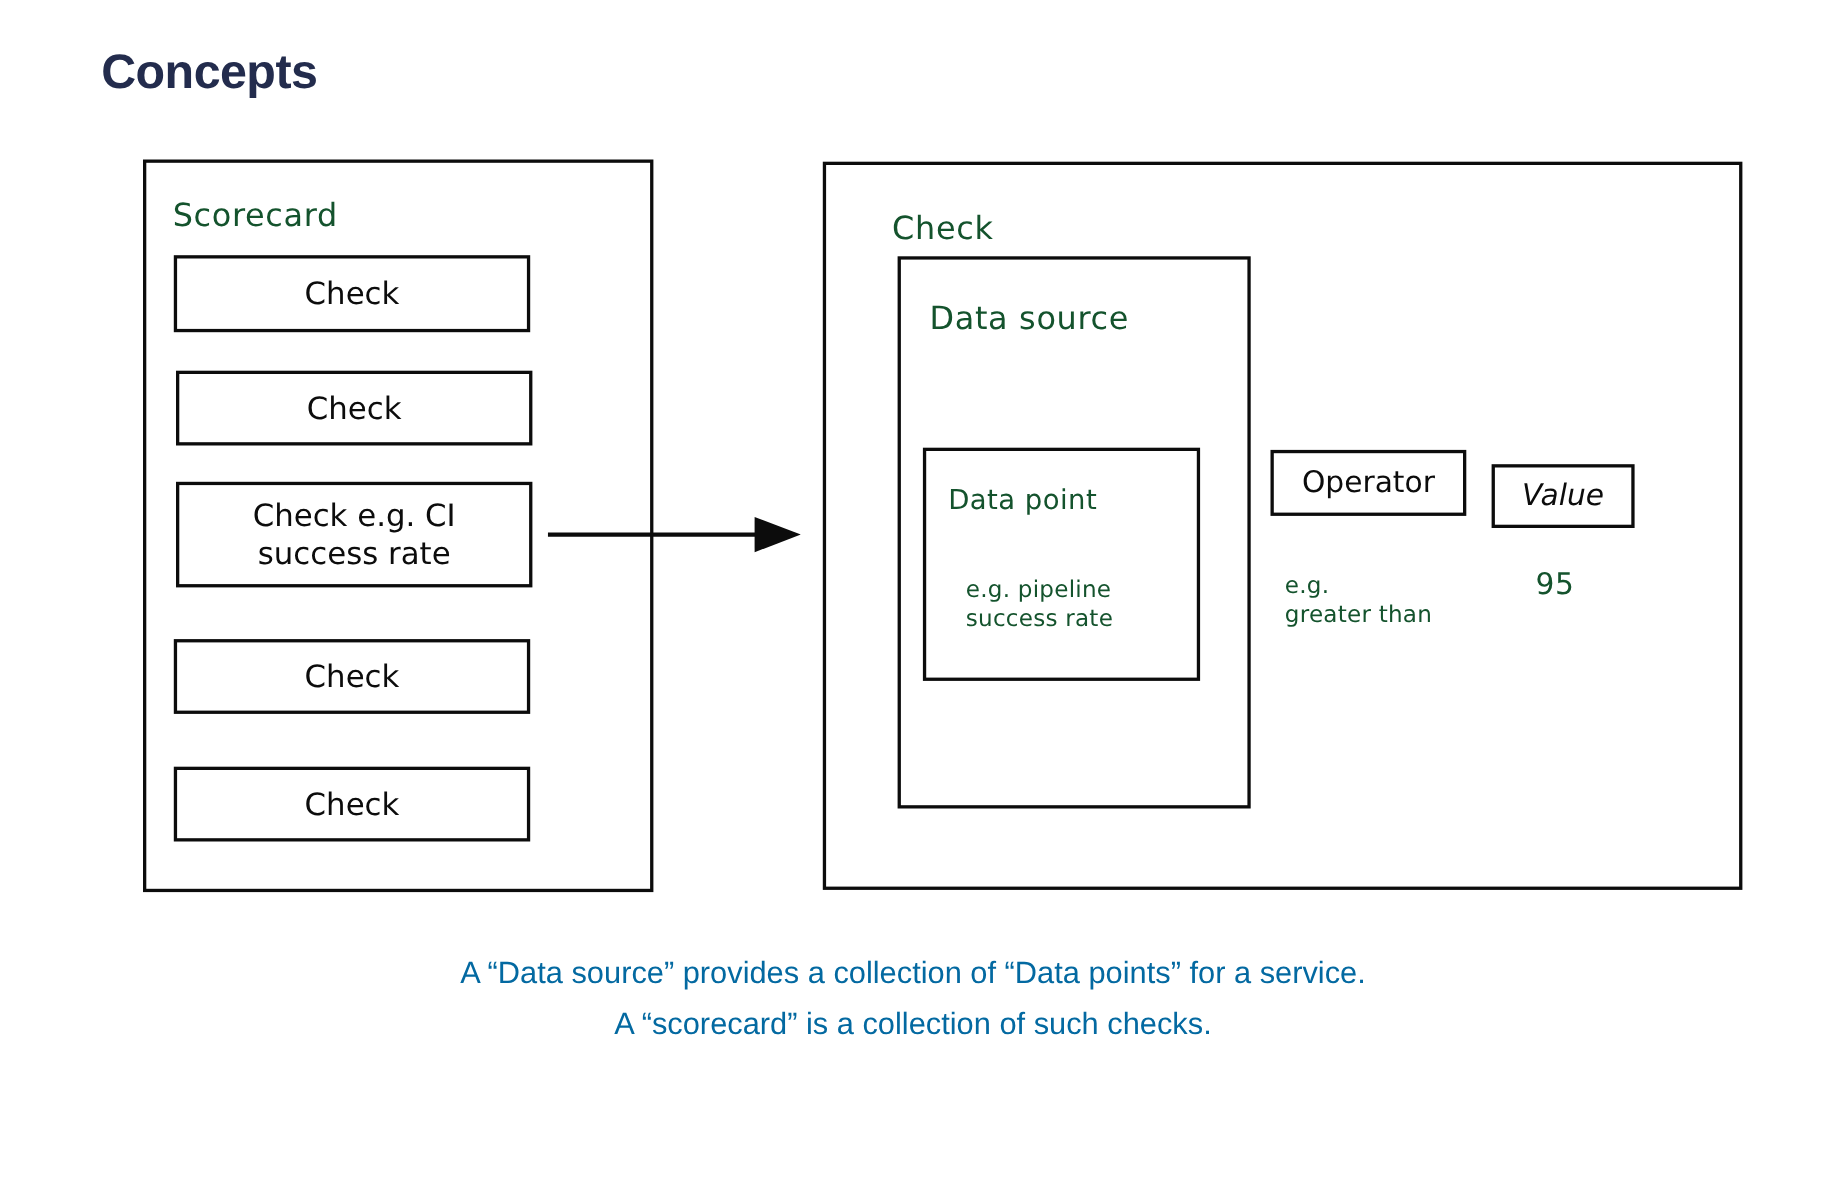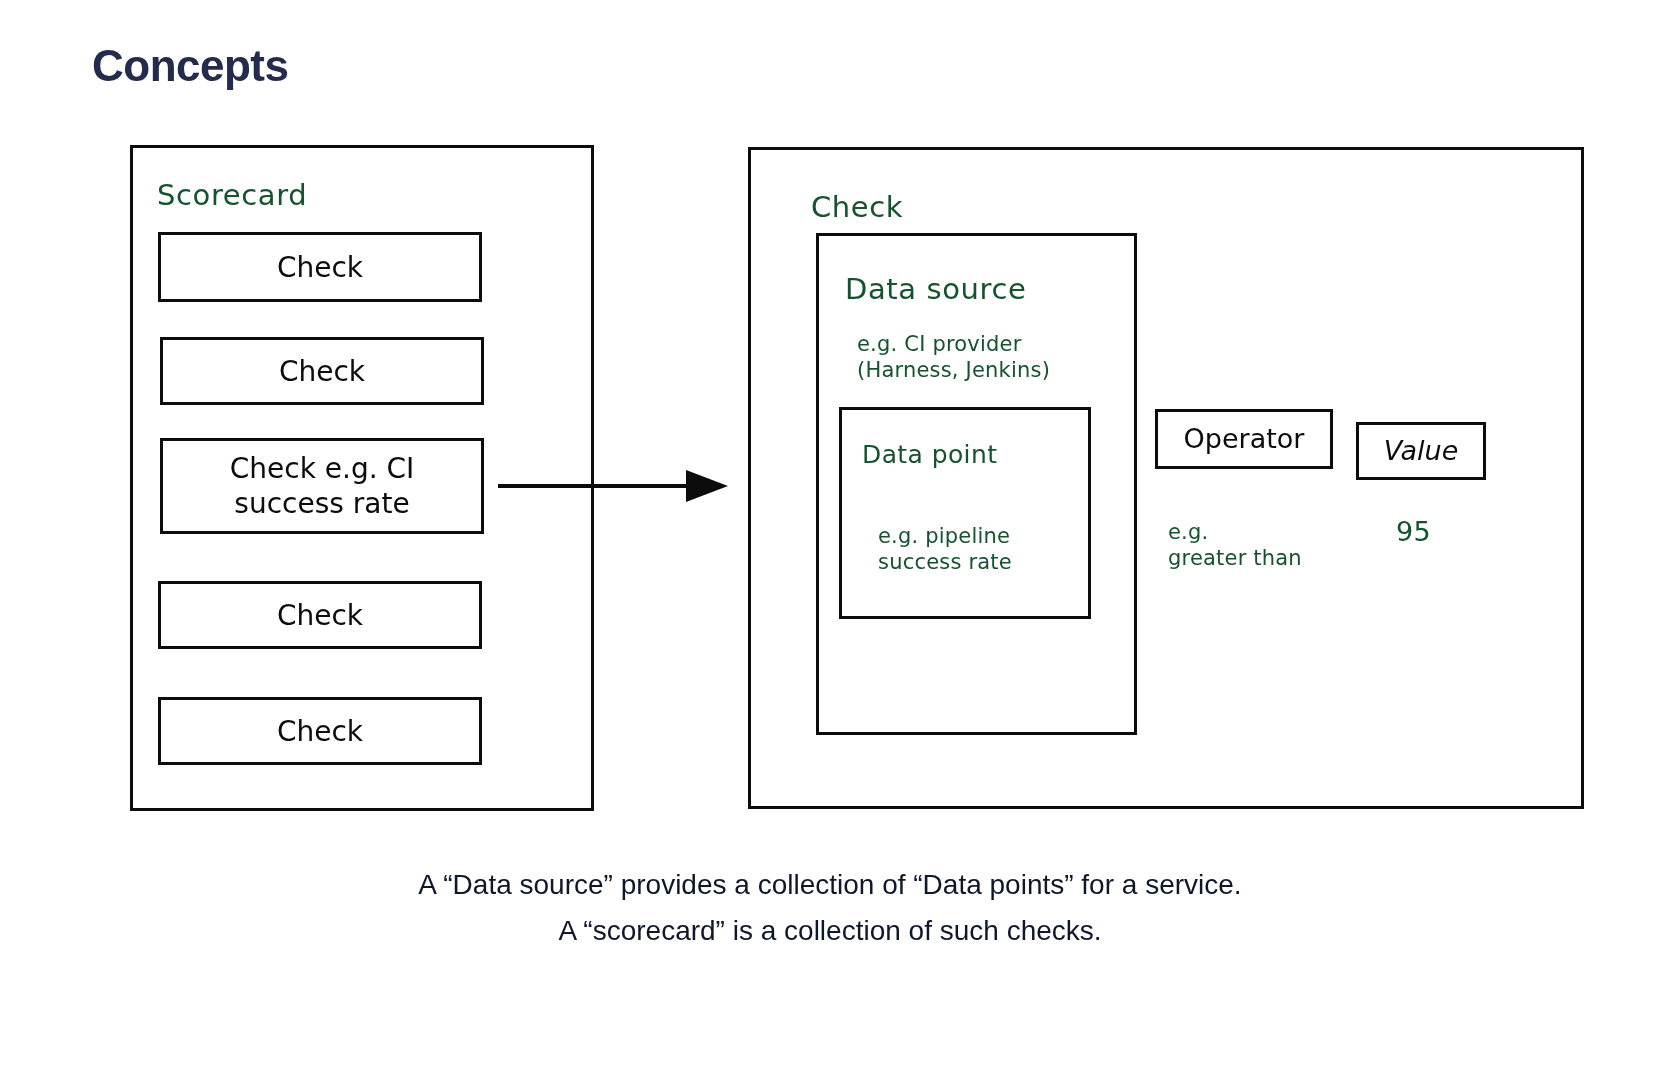--- a/index.html
+++ b/index.html
@@ -72,21 +72,21 @@
     height: 40px;
   }
 
   
   #caption {
     position: absolute;
     left: 0;
     top: 862px;
     width: 1660px;
     text-align: center;
-    color: #0f172a;
+    color: #0369a1;
     font-size: 28px;
     line-height: 1.65;
   }
   #caption div { display: block; }
 </style>
 </head>
 <body>
 
 <div id="page-title">Concepts</div>
 
@@ -125,22 +125,20 @@
 
 <div class="hbox" style="left:748px; top:147px; width:836px; height:662px;">
 
   <div class="hand big" style="left:60px; top:28px;">Check</div>
 </div>
 
 <div class="hbox" style="left:816px; top:233px; width:321px; height:502px;">
 
   <div class="hand big" style="left:26px; top:24px;">Data source</div>
 
-  <div class="hand small" style="left:38px; top:84px;">e.g. CI provider
-(Harness, Jenkins)</div>
 </div>
 
 <div class="hbox" style="left:839px; top:407px; width:252px; height:212px;">
 
   <div class="hand mid" style="left:20px; top:18px; font-size:25px;">Data point</div>
 
   <div class="hand small" style="left:36px; top:102px;">e.g. pipeline
 success rate</div>
 </div>
 

